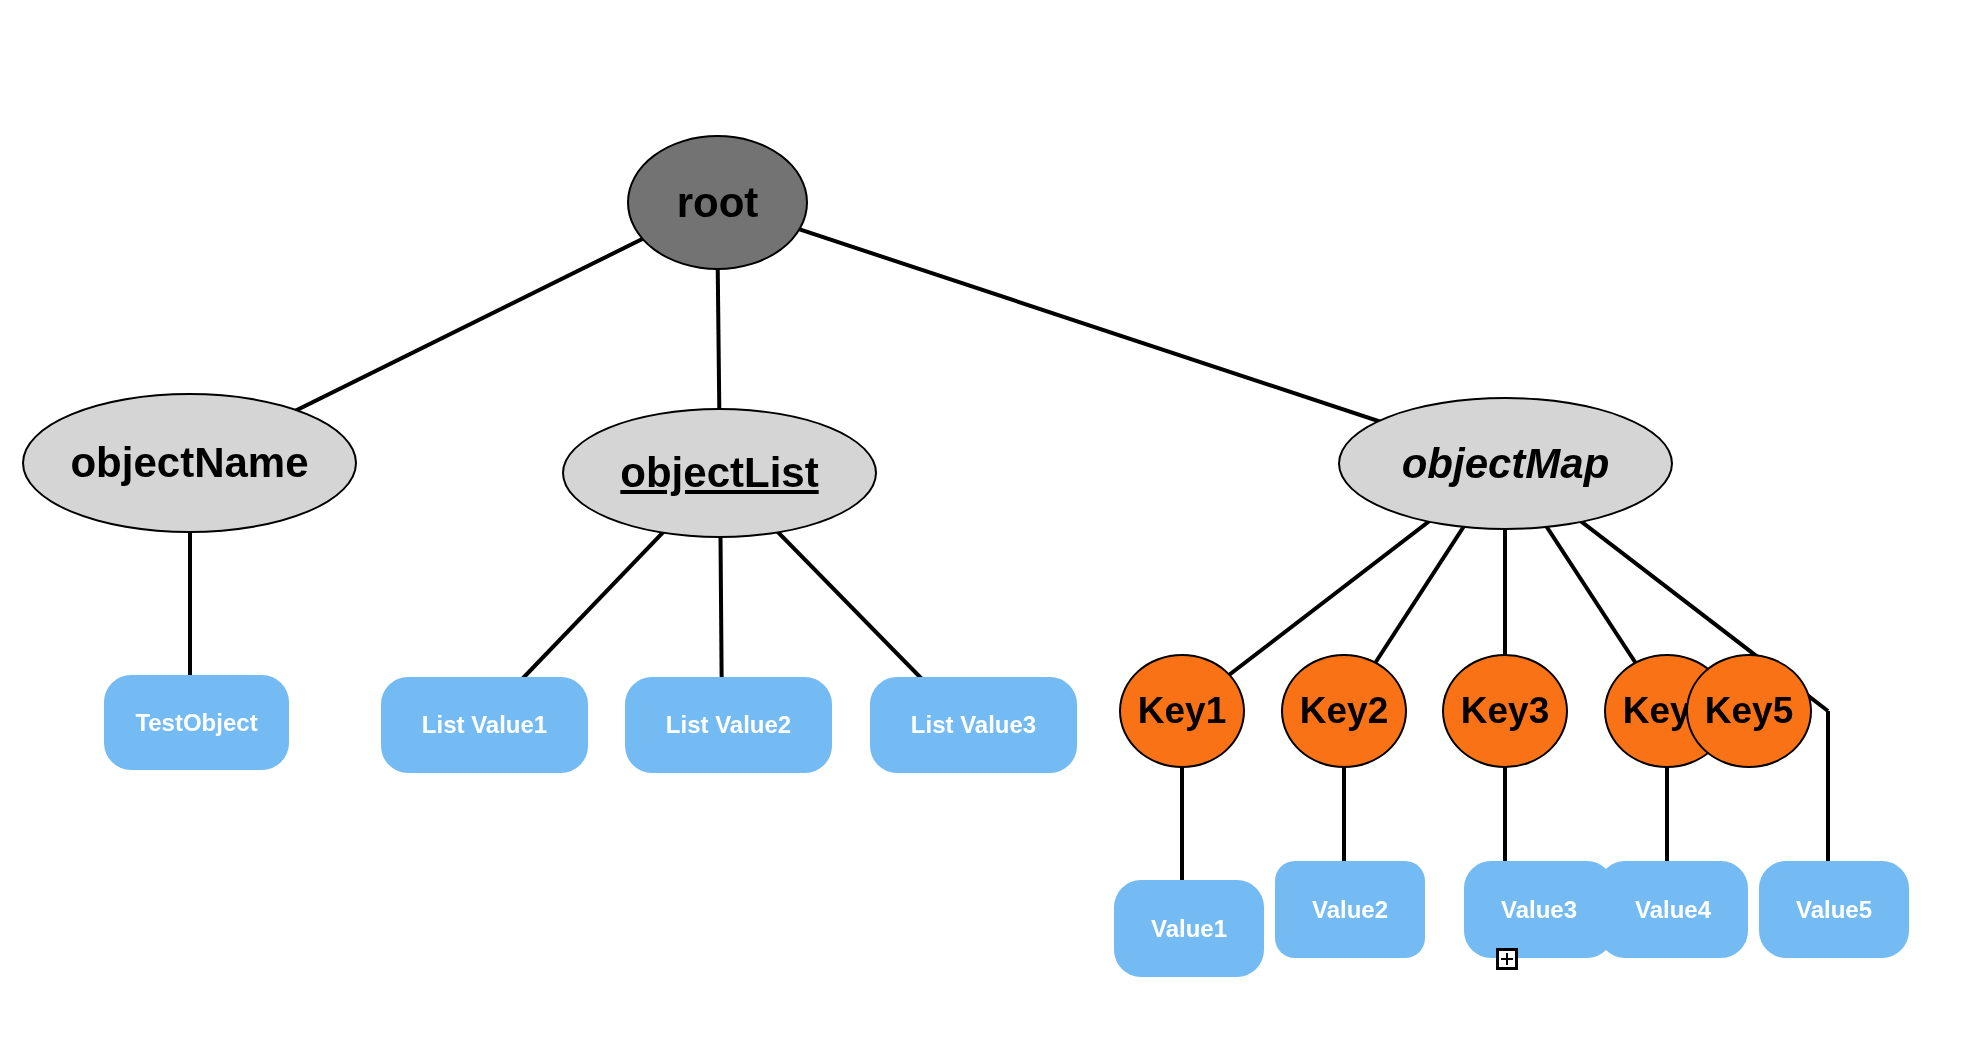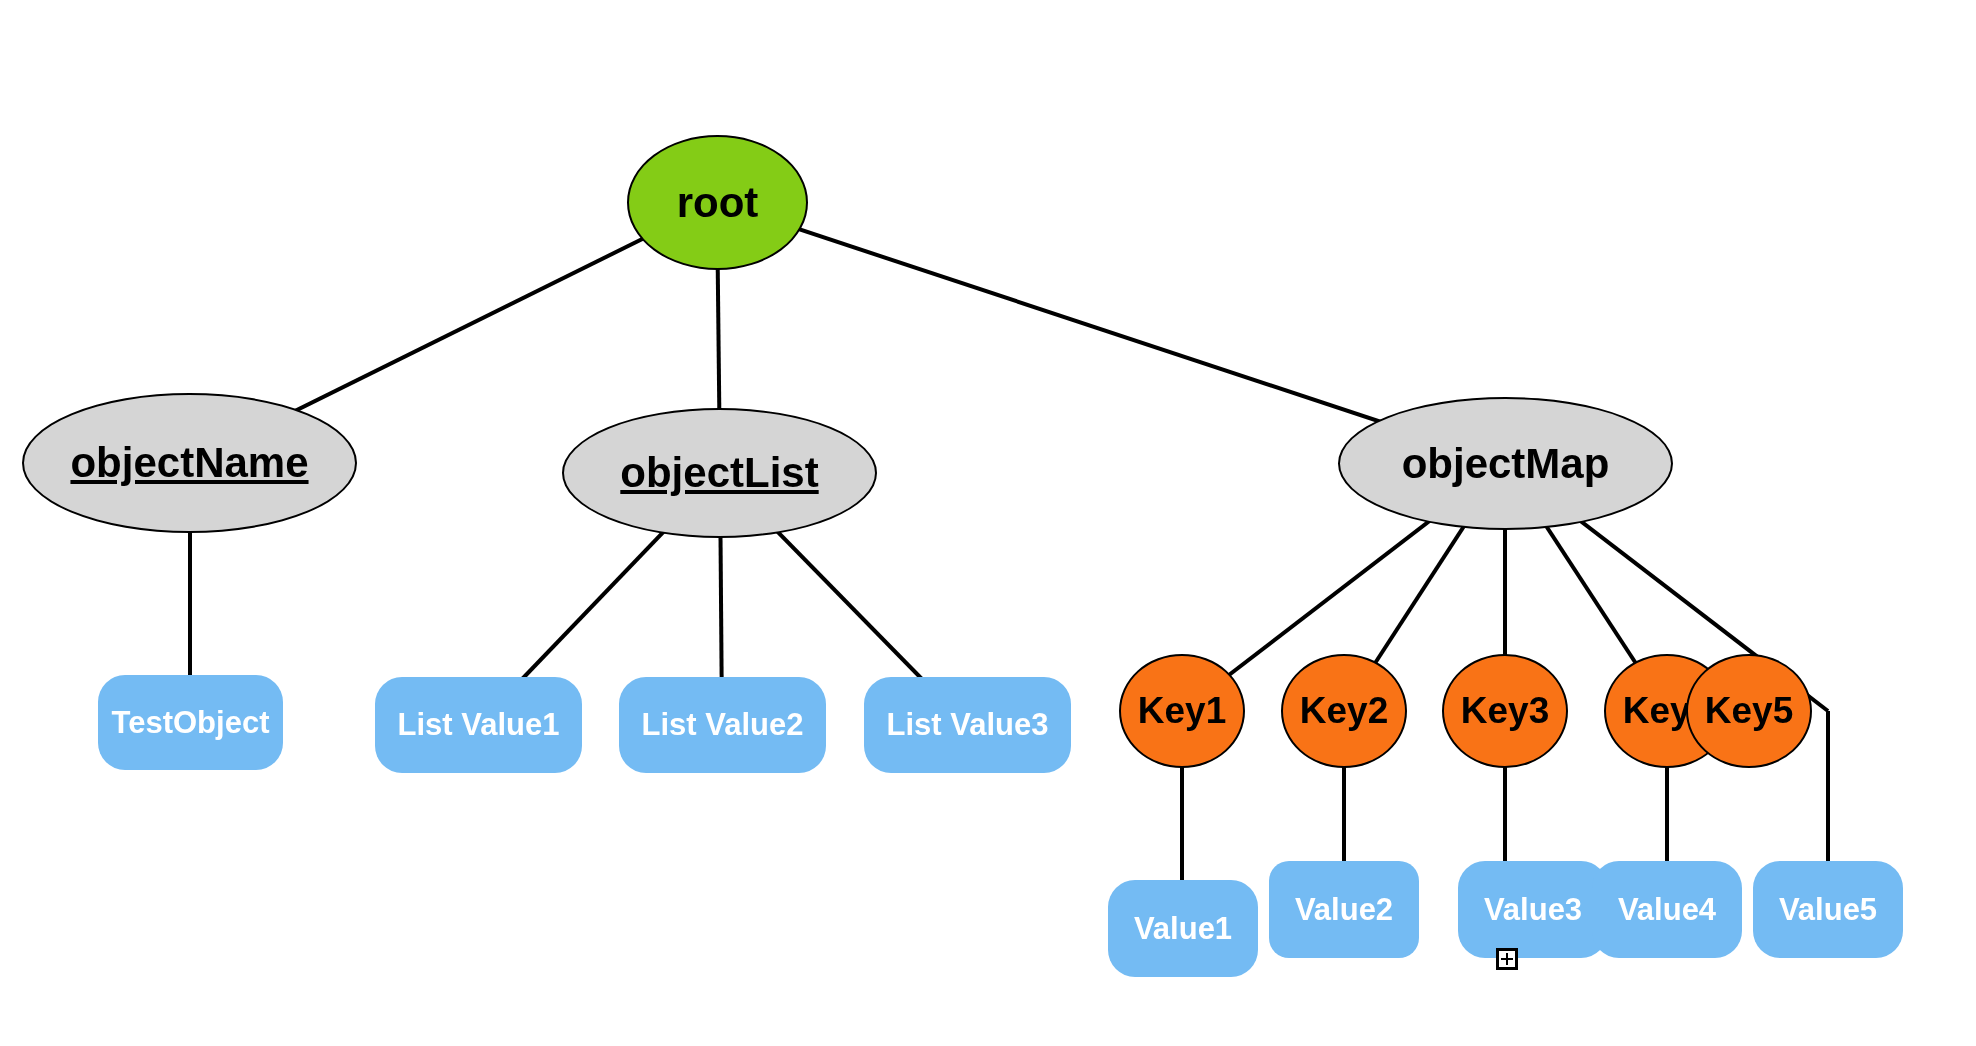--- a/index.html
+++ b/index.html
@@ -26,33 +26,34 @@
     text-align: center;
     color: #000000;
     font-weight: bold;
   }
   .ellipse {
     background: #d5d5d5;
     border: 2.5px solid #000000;
     border-radius: 50%;
     font-size: 42px;
   }
-  .ellipse.root-node { background: #84cc16; }
+  .ellipse.root-node { background: #737373; }
   .circle {
     background: #f97316;
     border: 2.5px solid #000000;
     border-radius: 50%;
     font-size: 37px;
   }
   .leaf {
     background: #74bbf3;
     border: none;
     border-radius: 27px;
     color: #ffffff;
-    font-size: 31px;
+    font-size: 24px;
+    margin-left: 6px;
   }
   .plus-cursor {
     position: absolute;
     width: 22px; height: 22px;
   }
 </style>
 </head>
 <body>
 
 <div class="canvas">
@@ -74,29 +75,29 @@
     <line x1="1344" y1="711" x2="1344" y2="909"></line>
     <line x1="1505" y1="711" x2="1505" y2="909"></line>
     <line x1="1667" y1="711" x2="1667" y2="909"></line>
     <line x1="1828" y1="711" x2="1828" y2="909"></line>
   </svg>
 
   <div class="node ellipse root-node" style="left:627px; top:135px; width:181px; height:135px;">
     <span>root</span>
   </div>
 
-  <div class="node ellipse" style="left:22px; top:393px; width:335px; height:140px;text-decoration:underline;">
+  <div class="node ellipse" style="left:22px; top:393px; width:335px; height:140px;">
     <span>objectName</span>
   </div>
 
   <div class="node ellipse" style="left:562px; top:408px; width:315px; height:130px;text-decoration:underline;">
     <span>objectList</span>
   </div>
 
-  <div class="node ellipse" style="left:1338px; top:397px; width:335px; height:133px;">
+  <div class="node ellipse" style="left:1338px; top:397px; width:335px; height:133px;font-style:italic;">
     <span>objectMap</span>
   </div>
 
   <div class="node leaf" style="left:98px; top:675px; width:185px; height:95px;">
     <span>TestObject</span>
   </div>
 
   <div class="node leaf" style="left:375px; top:677px; width:207px; height:96px;align-items:center;">
     <span>List Value1</span>
   </div>

